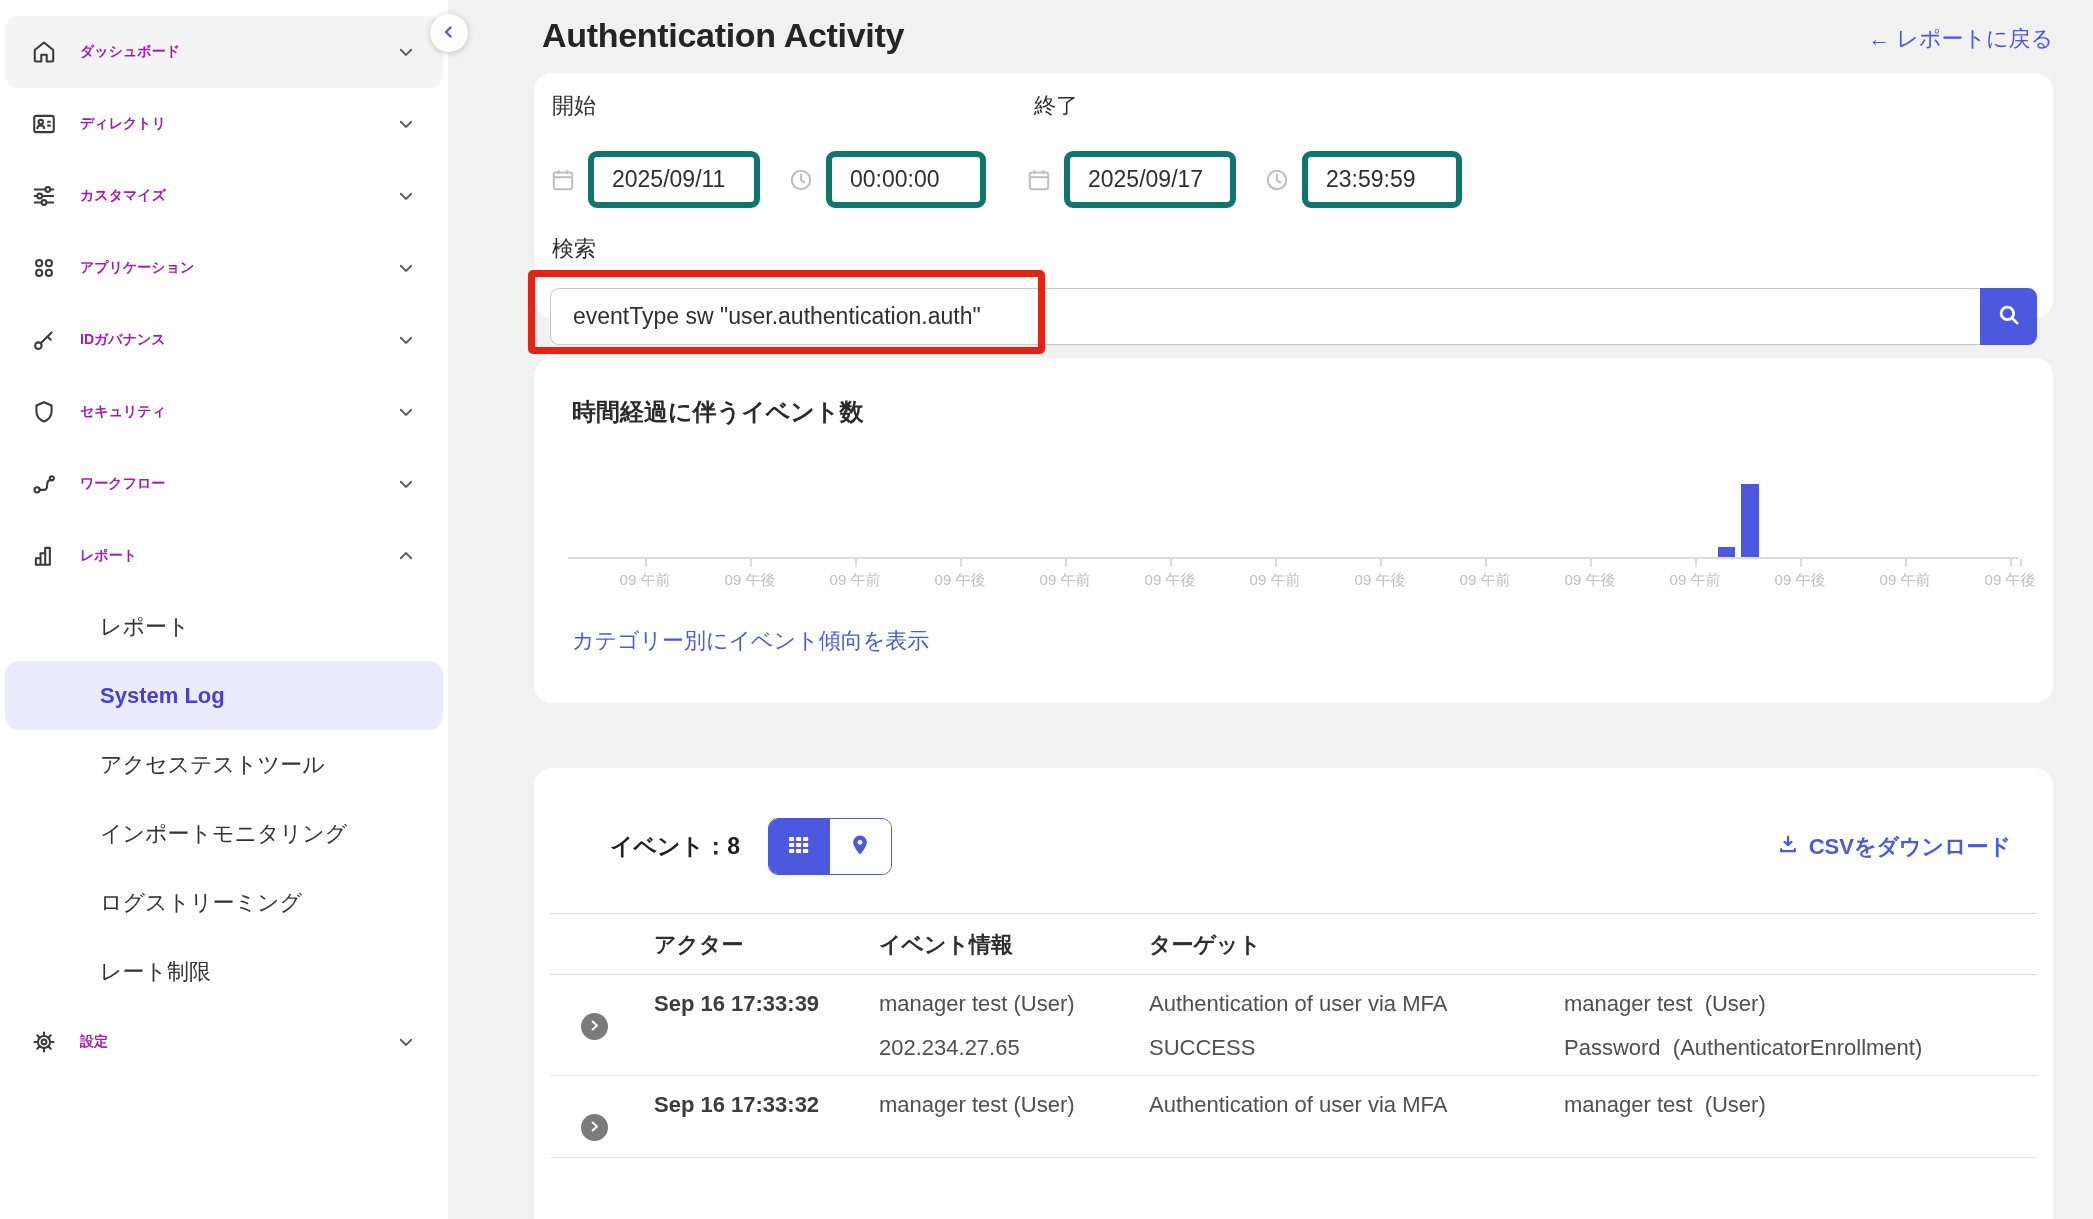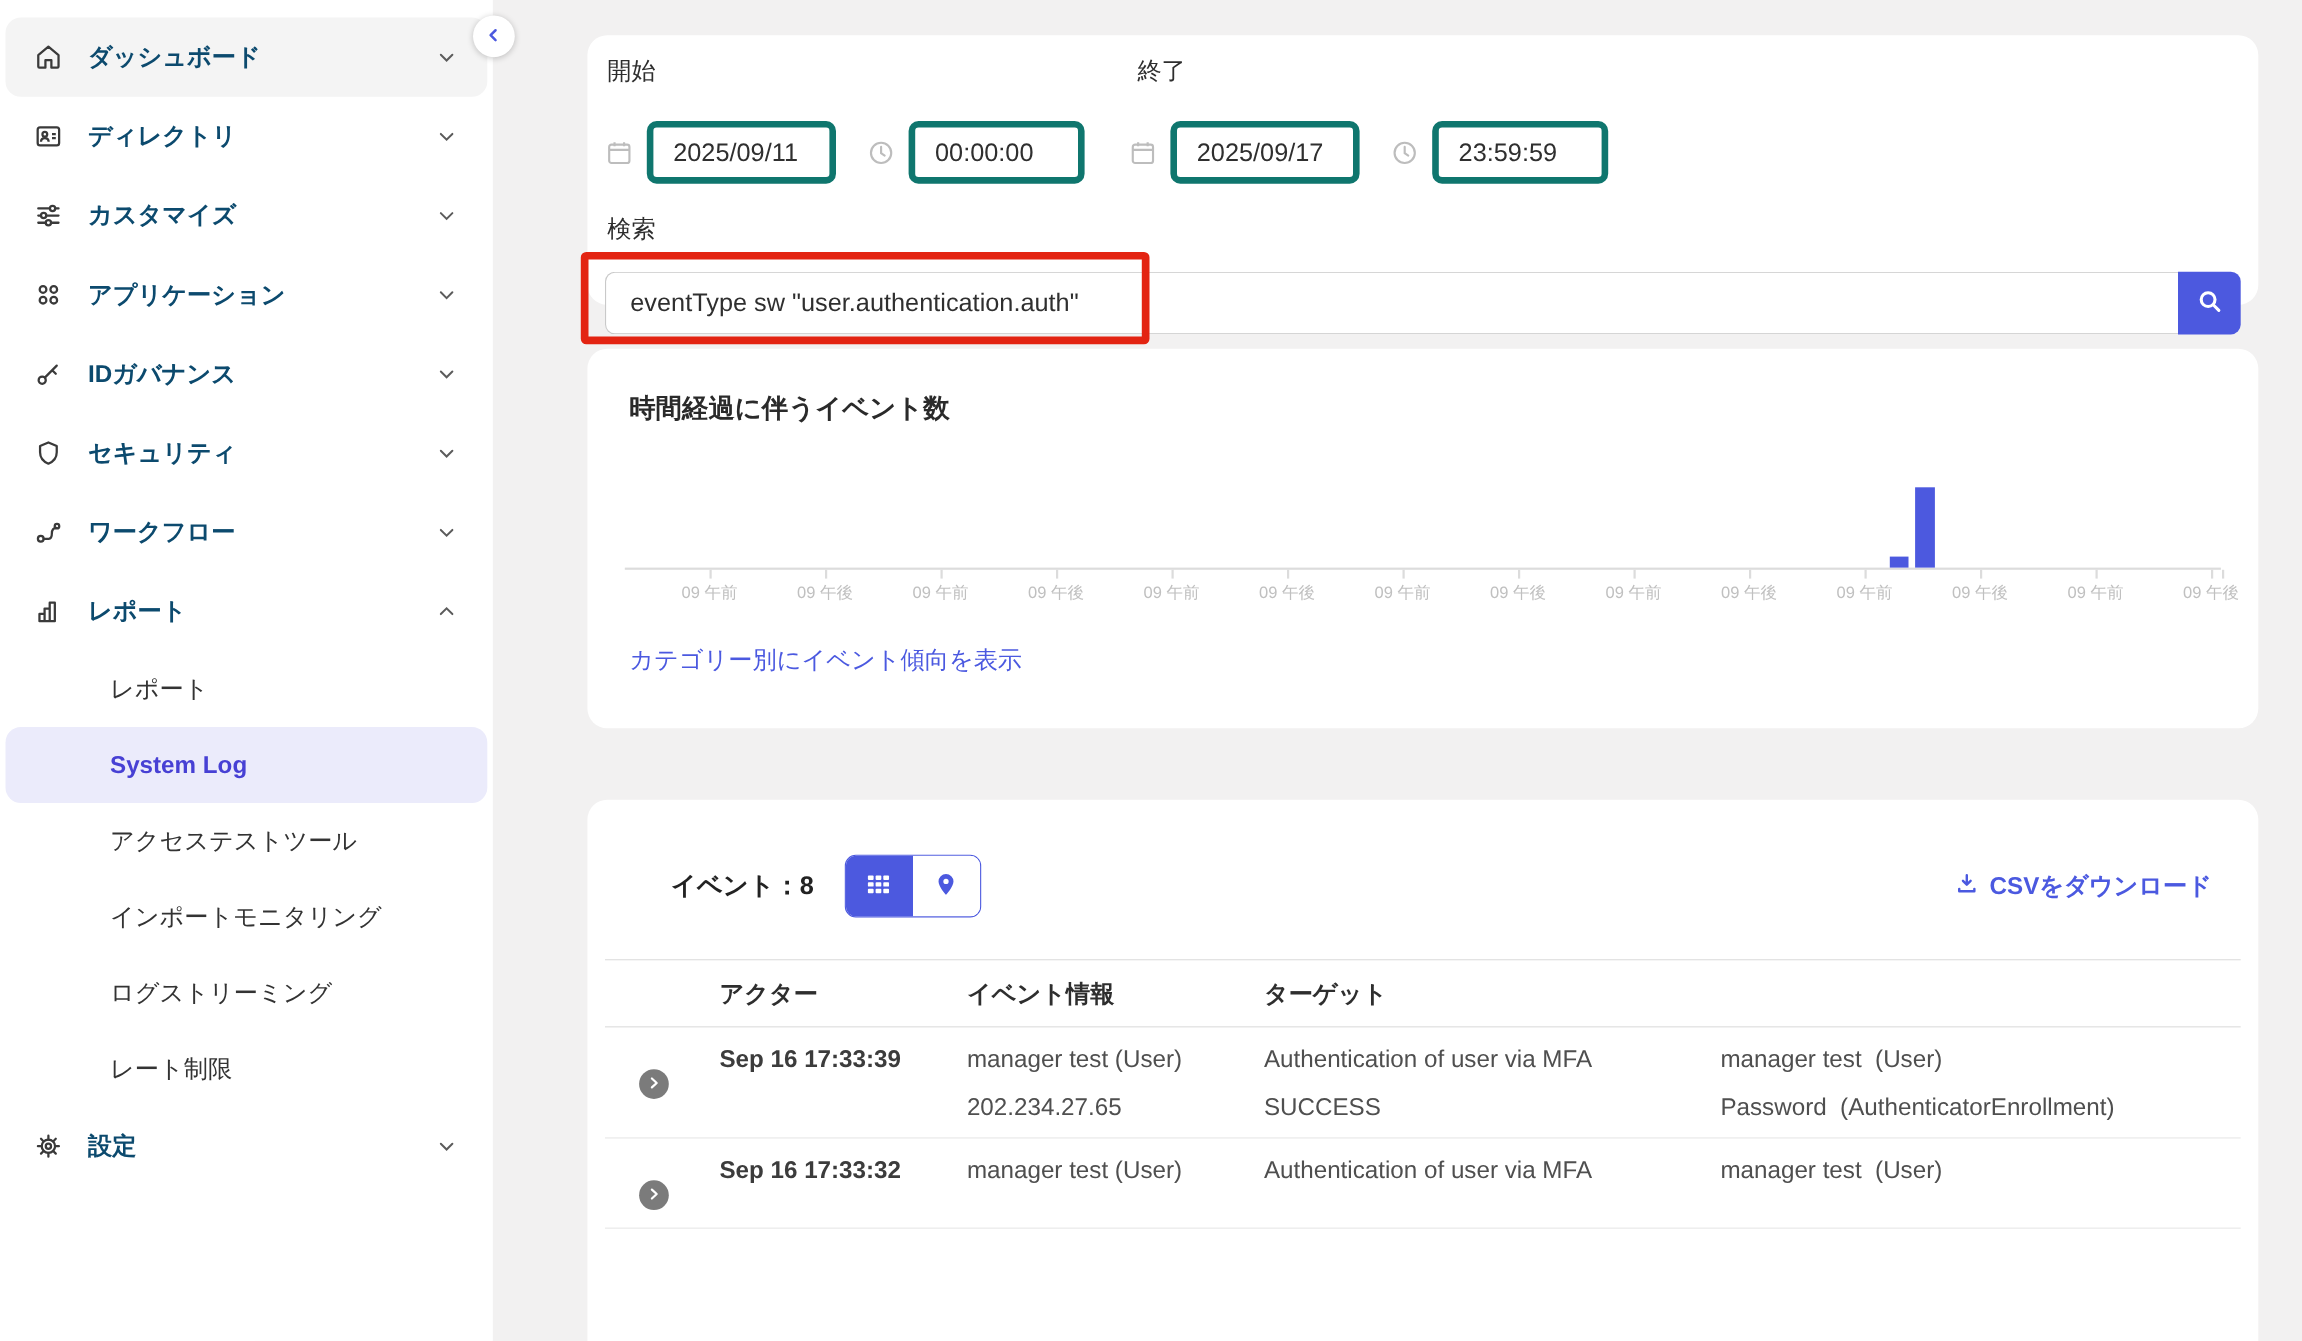--- a/index.html
+++ b/index.html
@@ -13,21 +13,21 @@
     width:448px; min-width:448px; background:#ffffff; height:100%;
     position:relative; padding-top:16px;
   }
   .sb-title { font-size:27px; font-weight:bold; color:#1b1b1b; margin:6px 0 20px 26px; letter-spacing:.2px;}
   .nav-item {
     height:72px; display:flex; align-items:center; padding:0 28px 0 25px;
     cursor:pointer; border-radius:14px; margin:0 5px;
   }
   .nav-item.hovered { background:#f4f4f4; }
   .nav-item .ic { width:28px; height:28px; color:#3a3a3a; display:flex; align-items:center; justify-content:center; }
-  .nav-item .lbl { font-size:22px; font-weight:600; color:#0c4a6e; margin-left:22px; flex:1; }
+  .nav-item .lbl { font-size:14px; font-weight:600; color:#a21caf; margin-left:22px; flex:1; }
   .nav-item .chev { color:#5c5c5c; width:18px; height:18px; }
   .nav-child {
     height:69px; display:flex; align-items:center; padding-left:95px;
     font-size:22px; color:#333; cursor:pointer; border-radius:14px; margin:0 5px;
   }
   .nav-child.active { background:#ebebfb; color:#4740d4; font-weight:bold; }
   .collapse-btn {
     position:absolute; left:430px; top:14px; width:38px; height:38px; border-radius:50%;
     background:#fff; box-shadow:0 1px 6px rgba(0,0,0,.22); display:flex; align-items:center;
     justify-content:center; cursor:pointer; z-index:10; border:none;
@@ -251,20 +251,24 @@
 
   <button class="collapse-btn">
     <span><svg width="18" height="18" viewBox="0 0 24 24" fill="none" stroke="#4c59df" stroke-width="3" stroke-linecap="round" stroke-linejoin="round">
           <path d="m14 6-6 6 6 6"></path>
         </svg></span>
   </button>
 </nav>
 
 <main class="main">
 
+  <div class="page-head">
+    <h1 class="page-title">Authentication Activity</h1>
+    <a class="link back-link">← レポートに戻る</a>
+  </div>
 
   <section class="card filter-card">
     <div class="f-labels">
       <span class="f-label-start">開始</span>
       <span class="f-label-end">終了</span>
     </div>
     <div class="f-inputs">
       <span class="mini-ic">
         <svg width="26" height="26" viewBox="0 0 24 24" fill="none" stroke="currentColor" stroke-width="1.8">
             <rect x="3.5" y="5" width="17" height="15.5" rx="2"></rect>

